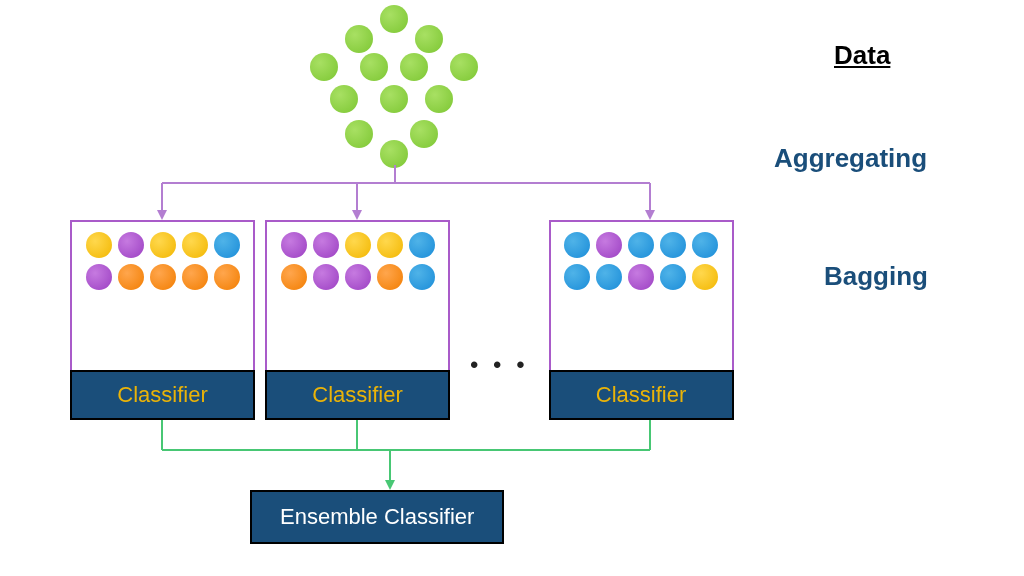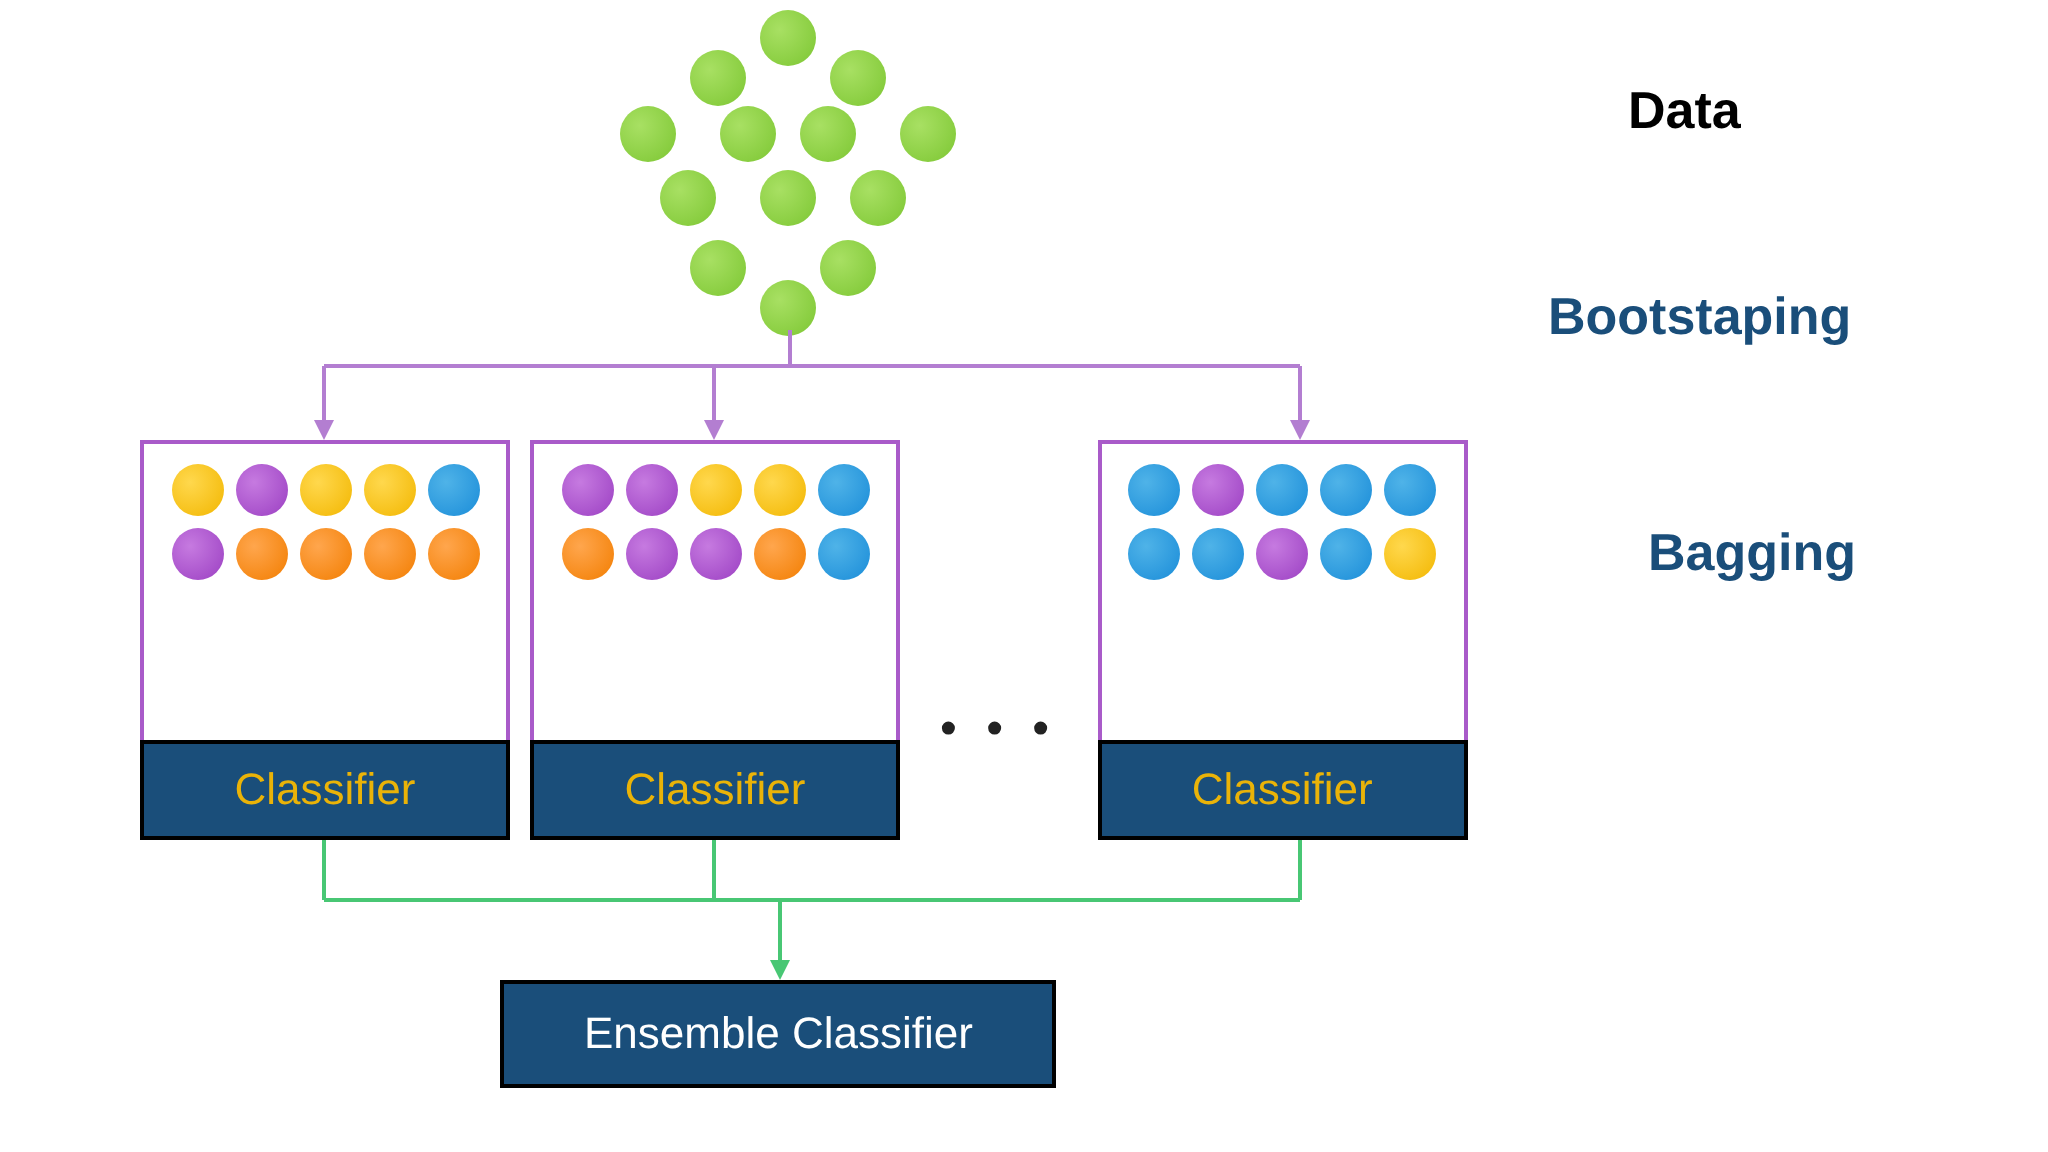--- a/index.html
+++ b/index.html
@@ -22,21 +22,21 @@
     position: absolute;
     right: 20px;
     top: 40px;
     width: 230px;
     display: flex;
     flex-direction: column;
     gap: 72px;
     font-weight: 700;
     font-size: 26px;
   }
-  .label-data { color: #000; margin-left: 40px; }
+  .label-data { color: #000; margin-left: 60px; text-decoration: underline; }
   .label-boot { color: #1a4e7a; }
   .label-agg { color: #1a4e7a; margin-top: 8px; }
   .label-bag { color: #1a4e7a; margin-top: 15px; margin-left: 50px; }
 
   
   .data-cluster {
     position: absolute;
     left: 280px;
     top: 0px;
     width: 170px;
@@ -121,21 +121,21 @@
   }
 
   
   .ensemble-box {
     position: absolute;
     left: 220px;
     top: 485px;
     background: #1a4e7a;
     color: #fff;
     border: 2px solid #000;
-    padding: 12px 40px;
+    padding: 12px 28px;
     font-size: 22px;
     text-align: center;
   }
 
   
   .bag-connector {
     position: absolute;
     left: 60px;
     top: 415px;
     width: 620px;
@@ -257,15 +257,15 @@
       </g>
     </svg>
   </div>
 
   <div class="ensemble-box">Ensemble Classifier</div>
 
 </div>
 
 <div class="labels">
   <div class="label-data">Data</div>
-  <div class="label-boot">Bootstaping</div>
+  <div class="label-boot">Aggregating</div>
   <div class="label-bag">Bagging</div>
 </div>
 
 </body></html>

